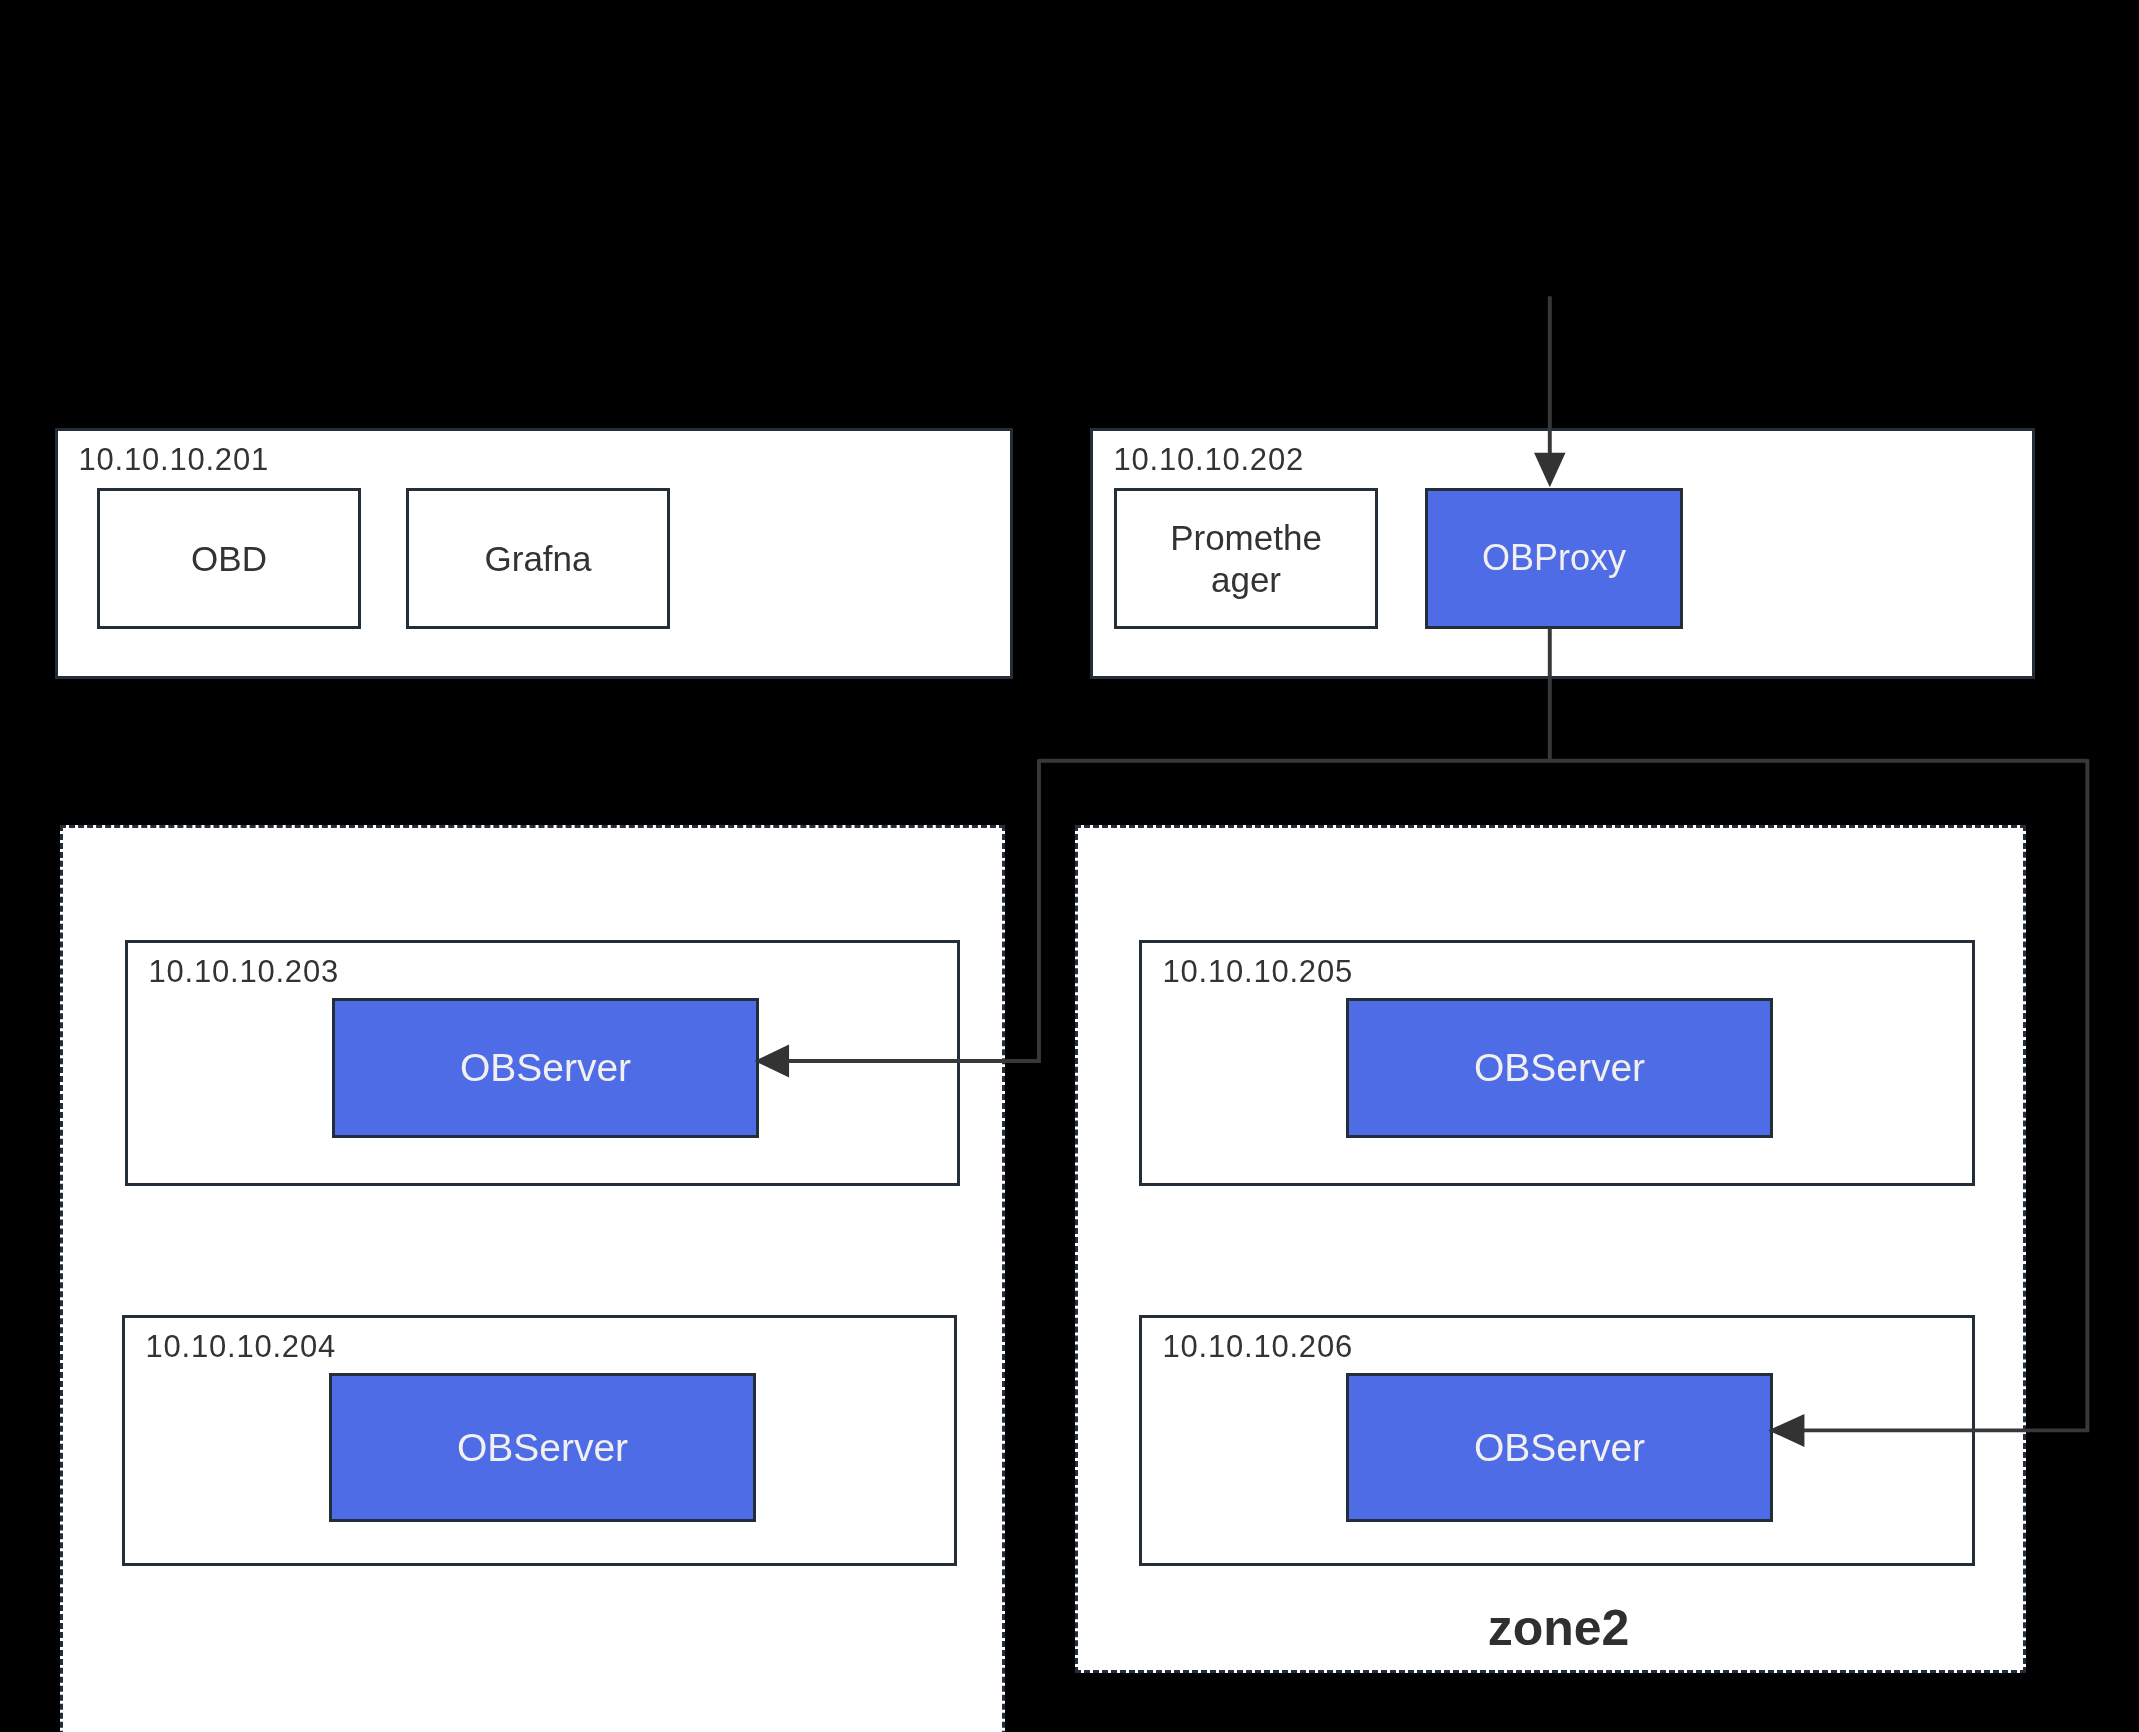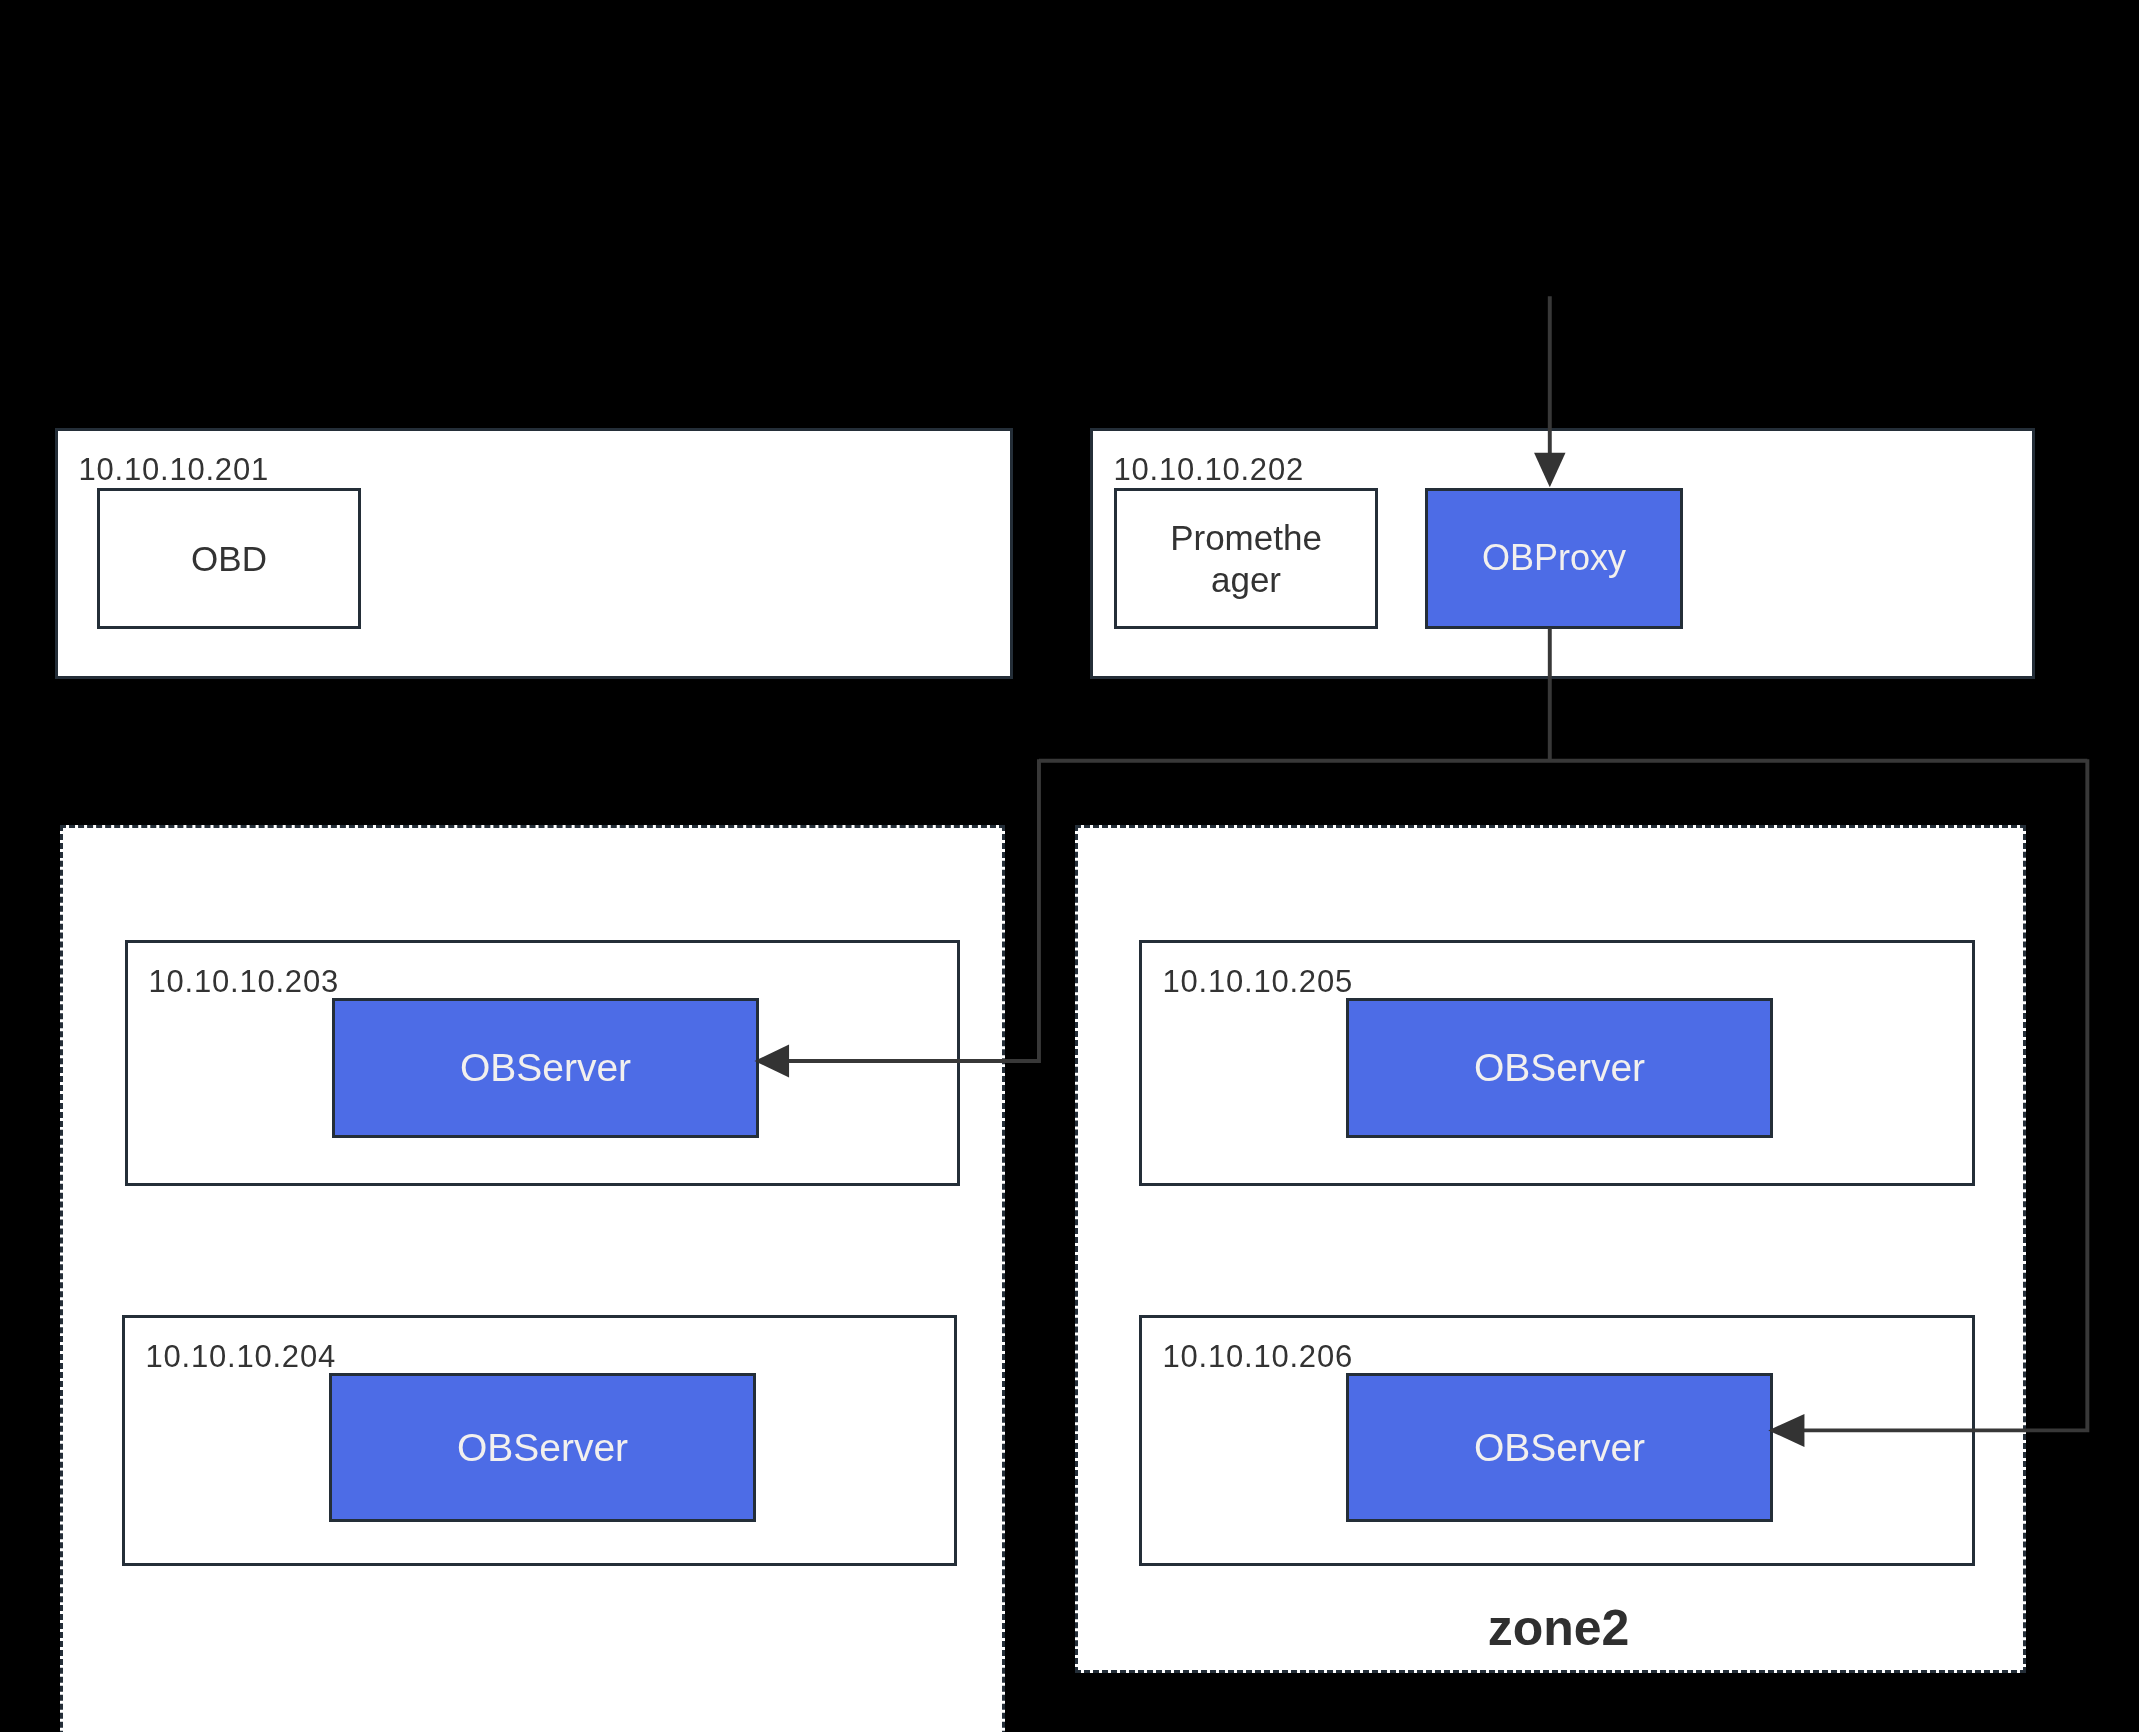--- a/index.html
+++ b/index.html
@@ -18,21 +18,21 @@
   
   .host {
     position: absolute;
     background: #ffffff;
     border: 3.1px solid #242e38;
     box-sizing: border-box;
   }
   .ip-label {
     position: absolute;
     left: 20.4px;
-    top: 21px;
+    top: 11px;
     font-size: 31px;
     color: #333333;
     letter-spacing: 0.8px;
     white-space: nowrap;
   }
   
   .node {
     position: absolute;
     background: #ffffff;
     border: 3.1px solid #242e38;
@@ -93,20 +93,23 @@
 </head>
 <body>
 
 <div class="canvas">
 
   <div class="host" style="left:55px; top:428px; width:958px; height:251px;">
     <div class="ip-label">10.10.10.201</div>
     <div class="node" style="left:39px; top:57px; width:264px; height:141px;">
       <span>OBD</span>
     </div>
+    <div class="node" style="left:348px; top:57px; width:264px; height:141px;">
+      <span>Grafna</span>
+    </div>
   </div>
 
   <div class="host" style="left:1090px; top:428px; width:945px; height:251px;">
     <div class="ip-label">10.10.10.202</div>
     <div class="node" style="left:21px; top:57px; width:264px; height:141px;">
       <span>Promethe
 ager</span>
     </div>
     <div class="node accent" style="left:332px; top:57px; width:258px; height:141px;">
       <span>OBProxy</span>

